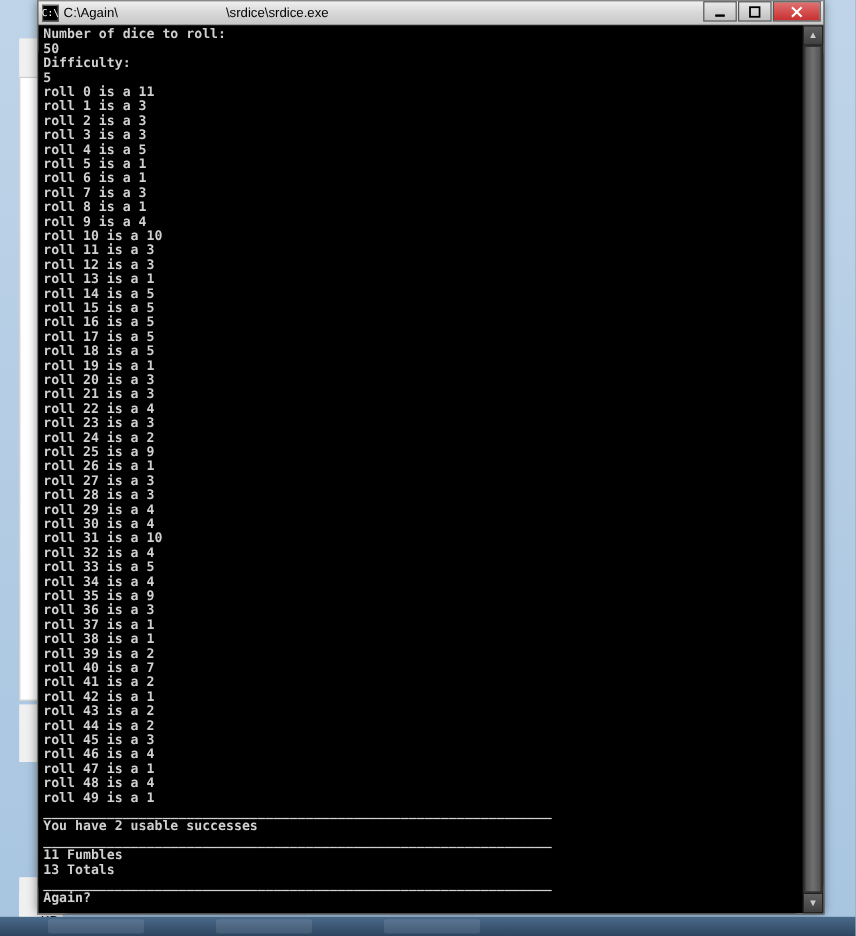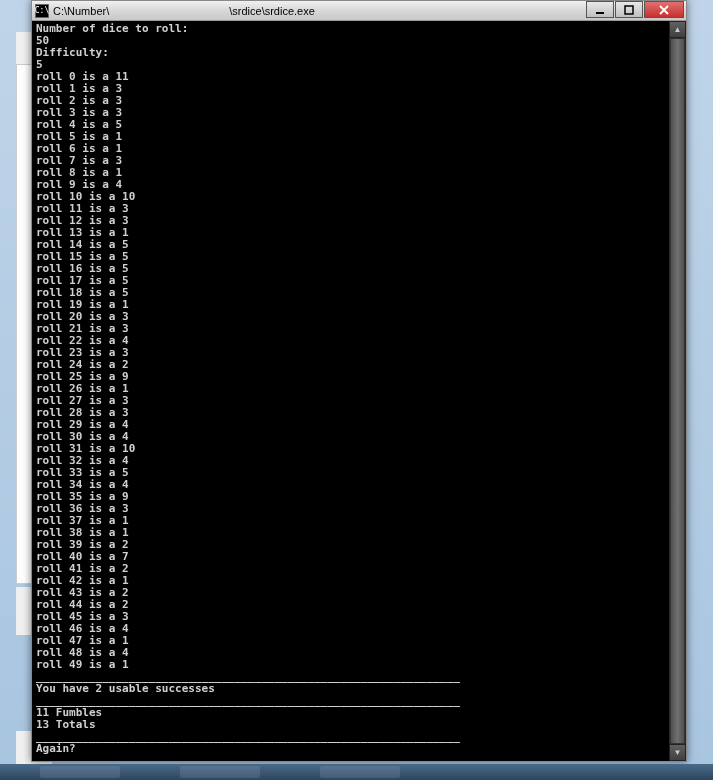--- a/index.html
+++ b/index.html
@@ -74,21 +74,21 @@
       color: #fff;
       font-size: 8px;
       font-family: monospace;
     }
     .titlebar-text {
       font-size: 11px;
       color: #000;
       flex: 0 0 auto;
     }
     .titlebar-text-mid {
-      margin-left: 120px;
+      margin-left: 90px;
     }
     .window-controls {
       position: absolute;
       right: 2px;
       top: 0;
       display: flex;
       gap: 1px;
     }
     .win-btn {
       width: 28px;
@@ -159,21 +159,21 @@
 
 <div class="bg-fragment bg-frag-1"></div>
 <div class="bg-fragment bg-frag-2"></div>
 <div class="bg-fragment bg-frag-3">win3</div>
 <div class="bg-fragment bg-frag-4">/2005</div>
 <div class="bg-fragment bg-frag-5">KB</div>
 
 <div class="console-window">
   <div class="titlebar">
     <div class="titlebar-icon">C:\</div>
-    <span class="titlebar-text">C:\Number\</span>
+    <span class="titlebar-text">C:\Again\</span>
     <span class="titlebar-text titlebar-text-mid">\srdice\srdice.exe</span>
     <div class="window-controls">
       <div class="win-btn win-btn-min">
         <svg width="10" height="10" viewBox="0 0 10 10">
             <rect x="1" y="7" width="8" height="2" fill="#000"></rect>
           </svg>
       </div>
       <div class="win-btn win-btn-max">
         <svg width="10" height="10" viewBox="0 0 10 10">
             <rect x="1" y="1" width="8" height="8" fill="none" stroke="#000" stroke-width="1.5"></rect>

